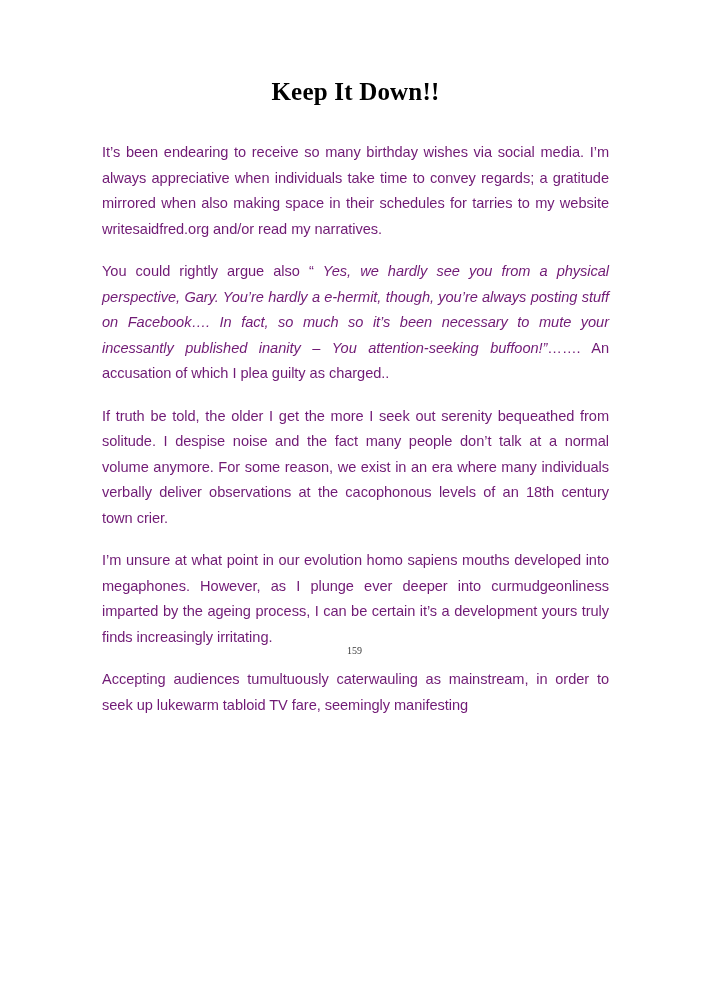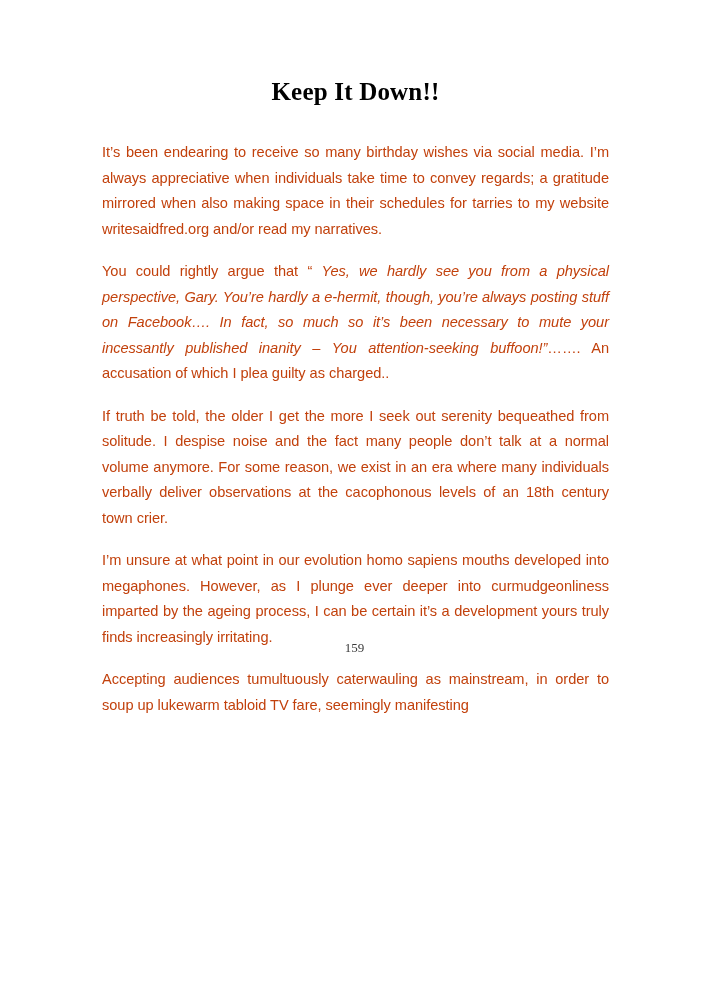--- a/index.html
+++ b/index.html
@@ -30,46 +30,46 @@
     margin: 0 0 34px 0;
     color: #000000;
   }
   .para {
     font-family: "Liberation Sans", sans-serif;
     font-size: 14.6px;
     line-height: 25.5px;
     text-align: justify;
     text-justify: inter-word;
     margin: 0 0 17px 0;
-    color: #c2410c;
+    color: #701a75;
     letter-spacing: -0.05px;
   }
   .para:last-of-type {
     margin-bottom: 0;
   }
   .para em {
     font-style: italic;
   }
   .folio {
     position: absolute;
     left: 0;
     right: 0;
     bottom: 44px;
     text-align: center;
     font-family: "Liberation Serif", serif;
-    font-size: 13px;
+    font-size: 10px;
     color: #3a3a3a;
   }
 </style>
 </head>
 <body>
 
 <div class="page">
   <h1 class="title">Keep It Down!!</h1>
   <div id="body-text">
       <p class="para"><span>It’s been endearing to receive so many birthday wishes via social media. I’m always appreciative when individuals take time to convey regards; a gratitude mirrored when also making space in their schedules for tarries to my website writesaidfred.org and/or read my narratives.</span></p>
-      <p class="para"><span>You could rightly argue that “ </span><em> Yes, we hardly see you from a physical perspective, Gary. You’re hardly a e-hermit, though, you’re always posting stuff on Facebook…. In fact, so much so it’s been necessary to mute your incessantly published inanity – You attention-seeking buffoon!”</em><span>……. An accusation of which I plea guilty as charged..</span></p>
+      <p class="para"><span>You could rightly argue also “ </span><em> Yes, we hardly see you from a physical perspective, Gary. You’re hardly a e-hermit, though, you’re always posting stuff on Facebook…. In fact, so much so it’s been necessary to mute your incessantly published inanity – You attention-seeking buffoon!”</em><span>……. An accusation of which I plea guilty as charged..</span></p>
       <p class="para"><span>If truth be told, the older I get the more I seek out serenity bequeathed from solitude. I despise noise and the fact many people don’t talk at a normal volume anymore. For some reason, we exist in an era where many individuals verbally deliver observations at the cacophonous levels of an 18th century town crier.</span></p>
       <p class="para"><span>I’m unsure at what point in our evolution homo sapiens mouths developed into megaphones. However, as I plunge ever deeper into curmudgeonliness imparted by the ageing process, I can be certain it’s a development yours truly finds increasingly irritating.</span></p>
-      <p class="para"><span>Accepting audiences tumultuously caterwauling as mainstream, in order to soup up lukewarm tabloid TV fare, seemingly manifesting</span></p>
+      <p class="para"><span>Accepting audiences tumultuously caterwauling as mainstream, in order to seek up lukewarm tabloid TV fare, seemingly manifesting</span></p>
     </div>
   <div class="folio">159</div>
 </div>
 
 </body></html>

